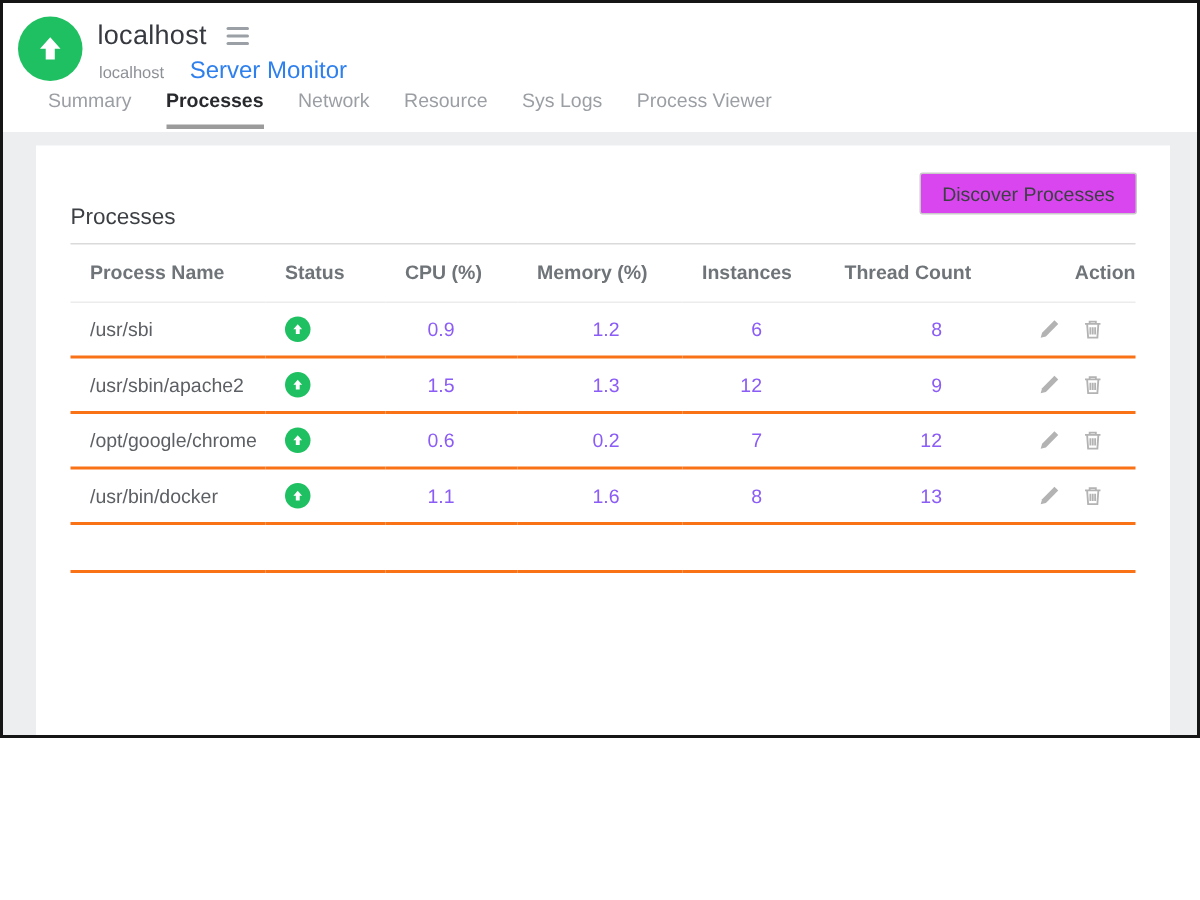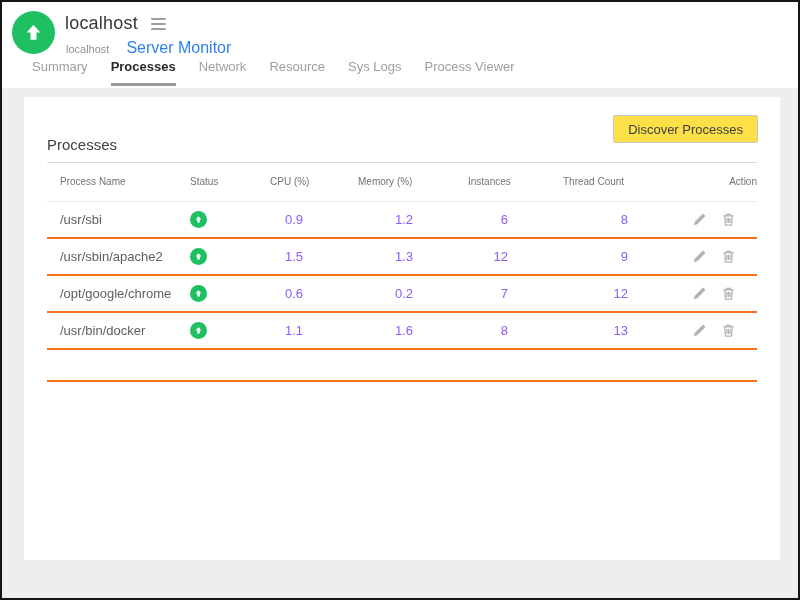--- a/index.html
+++ b/index.html
@@ -1,19 +1,19 @@
 <!DOCTYPE html>
 <html><head>
 <meta charset="utf-8">
 <style>
   * { margin:0; padding:0; box-sizing:border-box; }
   html,body { width:800px; height:600px; }
   body { font-family:"Liberation Sans","DejaVu Sans",sans-serif; background:#fff; }
 
-  .frame { position:relative; width:800px; height:600px; border:2px solid #151515; background:#fff; overflow:hidden; }
+  .frame { position:relative; width:800px; height:492px; border:2px solid #151515; background:#fff; overflow:hidden; }
 
   
   .header { position:absolute; left:0; top:0; width:100%; height:86px; background:#fff; }
   .logo { position:absolute; left:10px; top:9px; width:43px; height:43px; border-radius:50%;
           background:#1fc061; display:flex; align-items:center; justify-content:center; }
   .logo svg { width:21px; height:21px; }
   .title-row { position:absolute; left:63px; top:11px; display:flex; align-items:center; gap:11px; }
   .app-title { font-size:18px; font-weight:500; color:#36393f; letter-spacing:.2px; }
   .menu-icon { display:inline-flex; flex-direction:column; gap:3px; cursor:pointer; padding:2px; }
   .menu-icon span { display:block; width:15px; height:2px; background:#9aa0a6; border-radius:1px; }
@@ -25,34 +25,34 @@
   .tabs { position:absolute; left:30px; top:57px; display:flex; gap:23px; align-items:flex-start;text-align:right; }
   .tab { font-size:13px; color:#9b9fa4; padding-bottom:9px; cursor:pointer; white-space:nowrap; }
   .tab.active { color:#27292c; font-weight:700; border-bottom:3px solid #9b9b9b; }
   .tab.more { color:#2470e0; font-size:14px;margin-top:36px; }
 
   
   .page { position:absolute; left:0; top:86px; width:100%; height:514px; background:#edeef0; }
   .card { position:absolute; left:22px; top:9px; width:756px; height:463px; background:#fff; }
 
   .discover-btn { position:absolute; right:22px; top:18px; height:28px; padding:0 14px;
-                  font-family:inherit; font-size:13px; color:#3c4043; background:#fde047;
+                  font-family:inherit; font-size:13px; color:#3c4043; background:#d946ef;
                   border:1px solid #c9c9c9; border-radius:2px; cursor:pointer; }
 
   .section-title { position:absolute; left:23px; top:39px; font-size:15px; color:#3c3f43; }
   .section-divider { position:absolute; left:23px; right:23px; top:65px; border-top:1px solid #dadada; }
 
   
   .tbl-wrap { position:absolute; left:23px; top:66px; width:710px; }
   table { width:710px; border-collapse:collapse; table-layout:fixed; }
   col.c-name   { width:130px; } col.c-status { width:80px; }
   col.c-cpu    { width:88px;  } col.c-mem    { width:110px; }
   col.c-inst   { width:95px;  } col.c-thr    { width:120px; }
   col.c-act    { width:87px;  }
-  th { height:38px; font-weight:400; font-size:10px; color:#6f7479; text-align:left;
+  th { height:38px; font-weight:700; font-size:13px; color:#6f7479; text-align:left;
        padding-left:13px; border-bottom:1px solid #ececec; }
   th.act-h { padding-left:22px;text-align:right; }
   td { height:37px; font-size:13px; color:#5c5f63; padding-left:13px; border-bottom:2px solid #f97316; }
   td.num { text-align:right; padding-right:42px; padding-left:0; color:#8b5cf6; cursor:pointer; }
   tr.empty-row td { height:32px; }
 
   .status-badge { width:17px; height:17px; border-radius:50%; background:#1fc061;
                   display:inline-flex; align-items:center; justify-content:center; vertical-align:middle; }
   .status-badge svg { width:9px; height:9px; }
 

